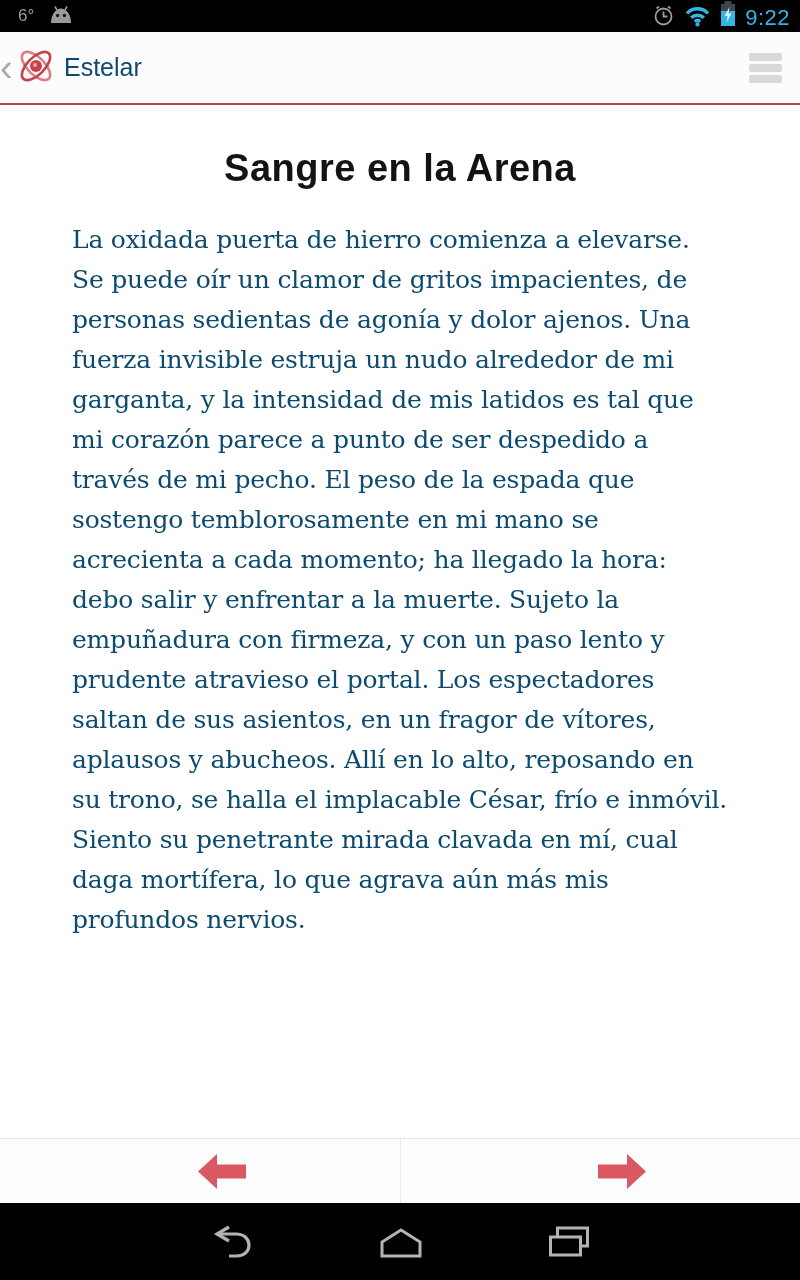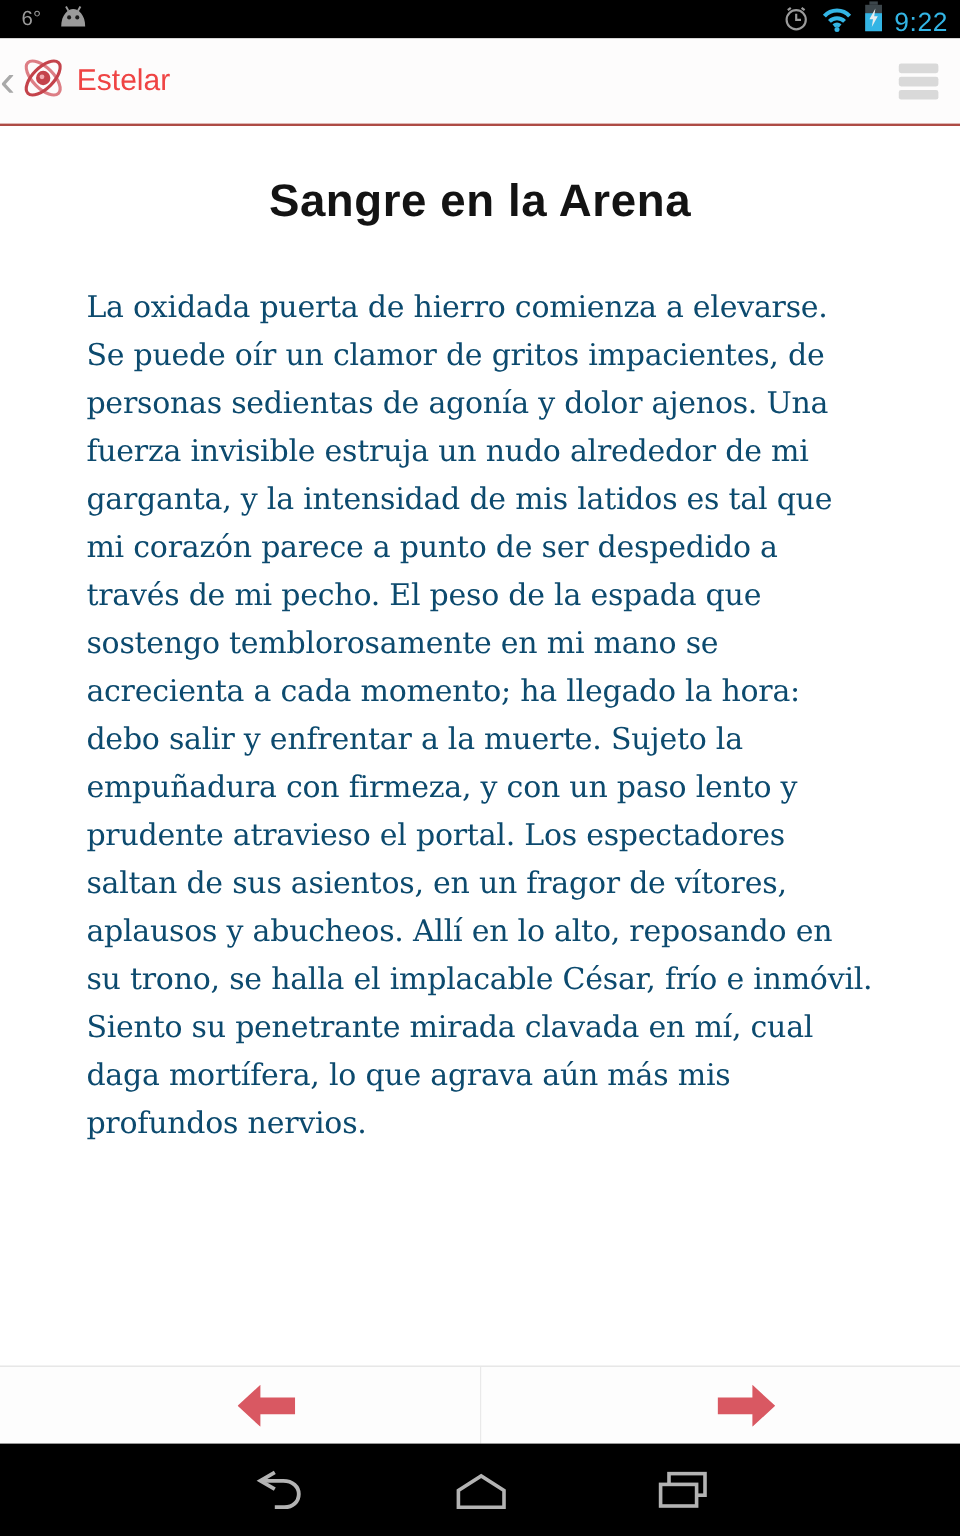--- a/index.html
+++ b/index.html
@@ -22,32 +22,32 @@
   
   .app-bar{
     height:71px; background:#fdfcfc; display:flex; align-items:center;
     padding-right:18px;
   }
   .back-chevron{
     color:#a9a9a9; font-size:38px; line-height:60px; margin-left:0px;
     width:14px; overflow:hidden; flex:none;
   }
   .logo-icon{ flex:none; margin-left:1px; }
-  .app-title{ font-size:25px; color:#ef4444; margin-left:7px; }
+  .app-title{ font-size:25px; color:#0c4a6e; margin-left:7px; }
   .menu-button{
     margin-left:auto; display:flex; flex-direction:column; gap:3px; cursor:pointer;
   }
   .menu-bar{ width:33px; height:8px; background:#d9d9d9; border-radius:2px; }
   .accent-line{ height:2px; background:var(--accent-red); }
 
   
   .content{ padding:0 72px; }
   .story-title{
     font-size:38px; font-weight:bold; color:#131313; text-align:center;
-    margin-top:42px; margin-bottom:46px; letter-spacing:0.5px;
+    margin-top:42px; margin-bottom:30px; letter-spacing:0.5px;
   }
   .story-body{
     font-family:"DejaVu Serif", serif; font-size:25px; line-height:40px;
     color:#0c4a6e; letter-spacing:-0.2px;
   }
 
   
   .pager{
     position:absolute; left:0; right:0; top:1138px; height:65px;
     background:#fdfdfd; border-top:1px solid #e2e2e2; display:flex;

